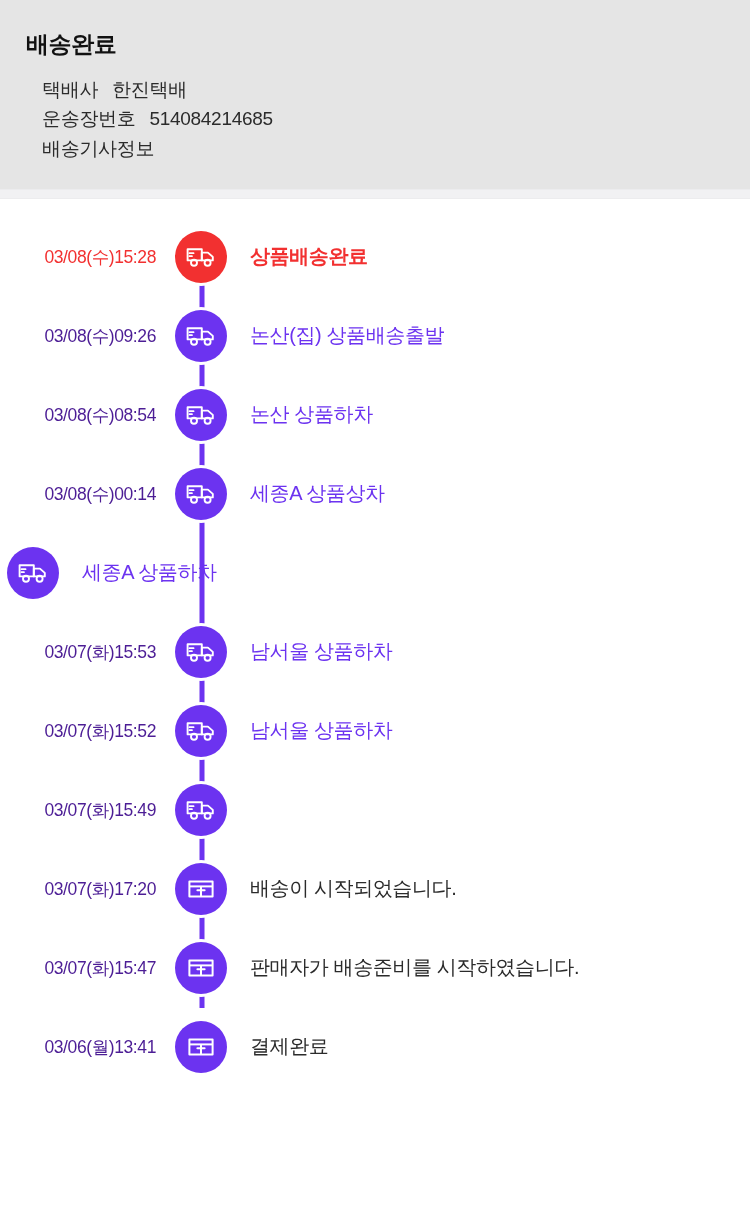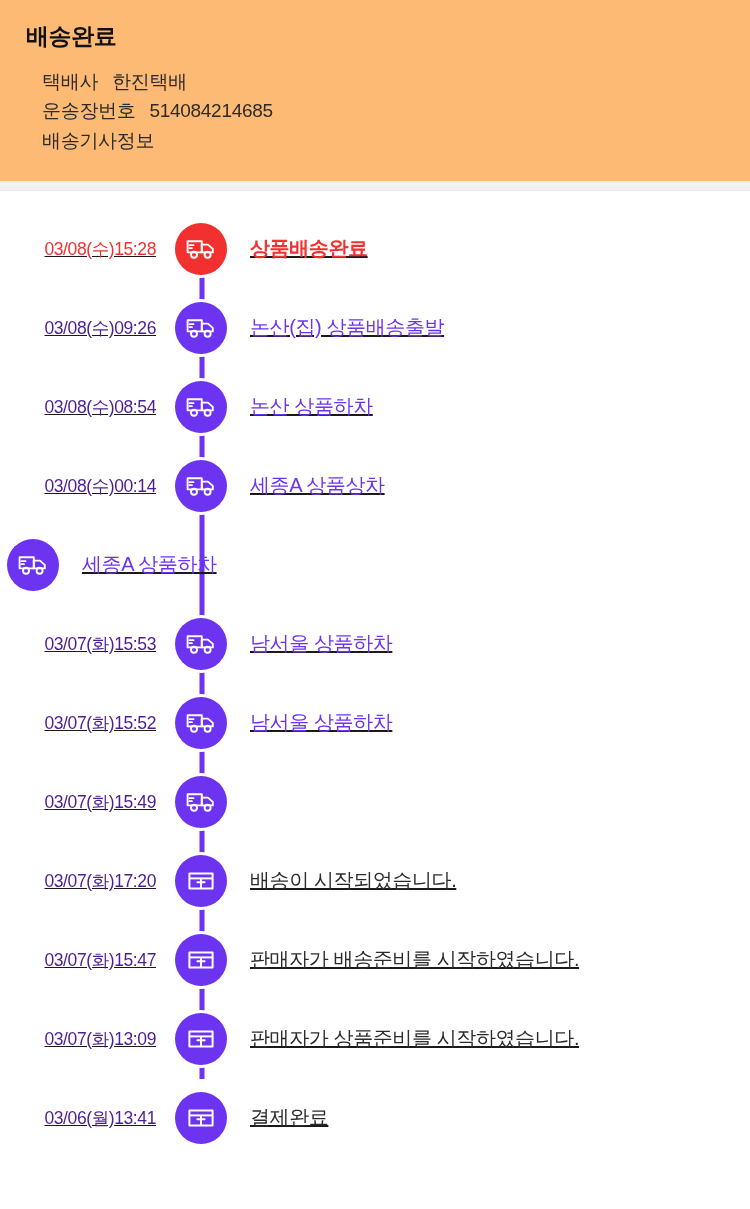--- a/index.html
+++ b/index.html
@@ -15,22 +15,22 @@
     color: #1a1a1a;
     -webkit-font-smoothing: antialiased;
   }
   .page {
     width: 750px;
     position: relative;
   }
 
   
   .header {
-    padding: 22px 26px 26px 26px;
-    background: #fdba74;
+    padding: 30px 26px 26px 26px;
+    background: #e5e5e5;
   }
   .header-title {
     font-size: 23px;
     font-weight: bold;
     color: #111111;
     letter-spacing: -0.4px;
     margin: 0 0 16px 0;
     line-height: 1.25;
   }
   .header-row {
@@ -58,21 +58,20 @@
     background: #f1f1f3;
     border-top: 1px solid #ececee;
     border-bottom: 1px solid #ececee;
   }
 
   
   .timeline {
     position: relative;
     padding: 18px 0 34px 0;
     background: #ffffff;
-    text-decoration: underline;
   }
   .track {
     position: absolute;
     left: 202px;
     top: 56px;
     bottom: 112px;
     width: 5px;
     background: #6c33f0;
     transform: translateX(-2.5px);
     z-index: 0;
@@ -301,43 +300,29 @@
                 <path d="M2.4 4.6h23.2v15H2.4z" fill="none" stroke="#ffffff" stroke-width="2" stroke-linejoin="round"></path>
                 <path d="M2.4 9.4h23.2" stroke="#ffffff" stroke-width="2"></path>
                 <path d="M14 9.4v10.2" stroke="#ffffff" stroke-width="2"></path>
                 <path d="M10.4 13.2h7.2" stroke="#ffffff" stroke-width="2" stroke-linecap="round"></path>
               </svg>
             </div>
           </div>
           <div class="label">판매자가 배송준비를 시작하였습니다.</div>
         </div>
         <div class="row dark">
-          <div class="time">03/07(화)13:09</div>
+          <div class="time">03/06(월)13:41</div>
           <div class="dot-wrap">
             <div class="dot">
               <svg width="28" height="24" viewBox="0 0 28 24" aria-hidden="true">
                 <path d="M2.4 4.6h23.2v15H2.4z" fill="none" stroke="#ffffff" stroke-width="2" stroke-linejoin="round"></path>
                 <path d="M2.4 9.4h23.2" stroke="#ffffff" stroke-width="2"></path>
                 <path d="M14 9.4v10.2" stroke="#ffffff" stroke-width="2"></path>
                 <path d="M10.4 13.2h7.2" stroke="#ffffff" stroke-width="2" stroke-linecap="round"></path>
               </svg>
             </div>
           </div>
-          <div class="label">판매자가 상품준비를 시작하였습니다.</div>
-        </div>
-        <div class="row dark">
-          <div class="time">03/06(월)13:41</div>
-          <div class="dot-wrap">
-            <div class="dot">
-              <svg width="28" height="24" viewBox="0 0 28 24" aria-hidden="true">
-                <path d="M2.4 4.6h23.2v15H2.4z" fill="none" stroke="#ffffff" stroke-width="2" stroke-linejoin="round"></path>
-                <path d="M2.4 9.4h23.2" stroke="#ffffff" stroke-width="2"></path>
-                <path d="M14 9.4v10.2" stroke="#ffffff" stroke-width="2"></path>
-                <path d="M10.4 13.2h7.2" stroke="#ffffff" stroke-width="2" stroke-linecap="round"></path>
-              </svg>
-            </div>
-          </div>
           <div class="label">결제완료</div>
         </div>
       </div>
   </div>
 
 </div>
 
 </body></html>

